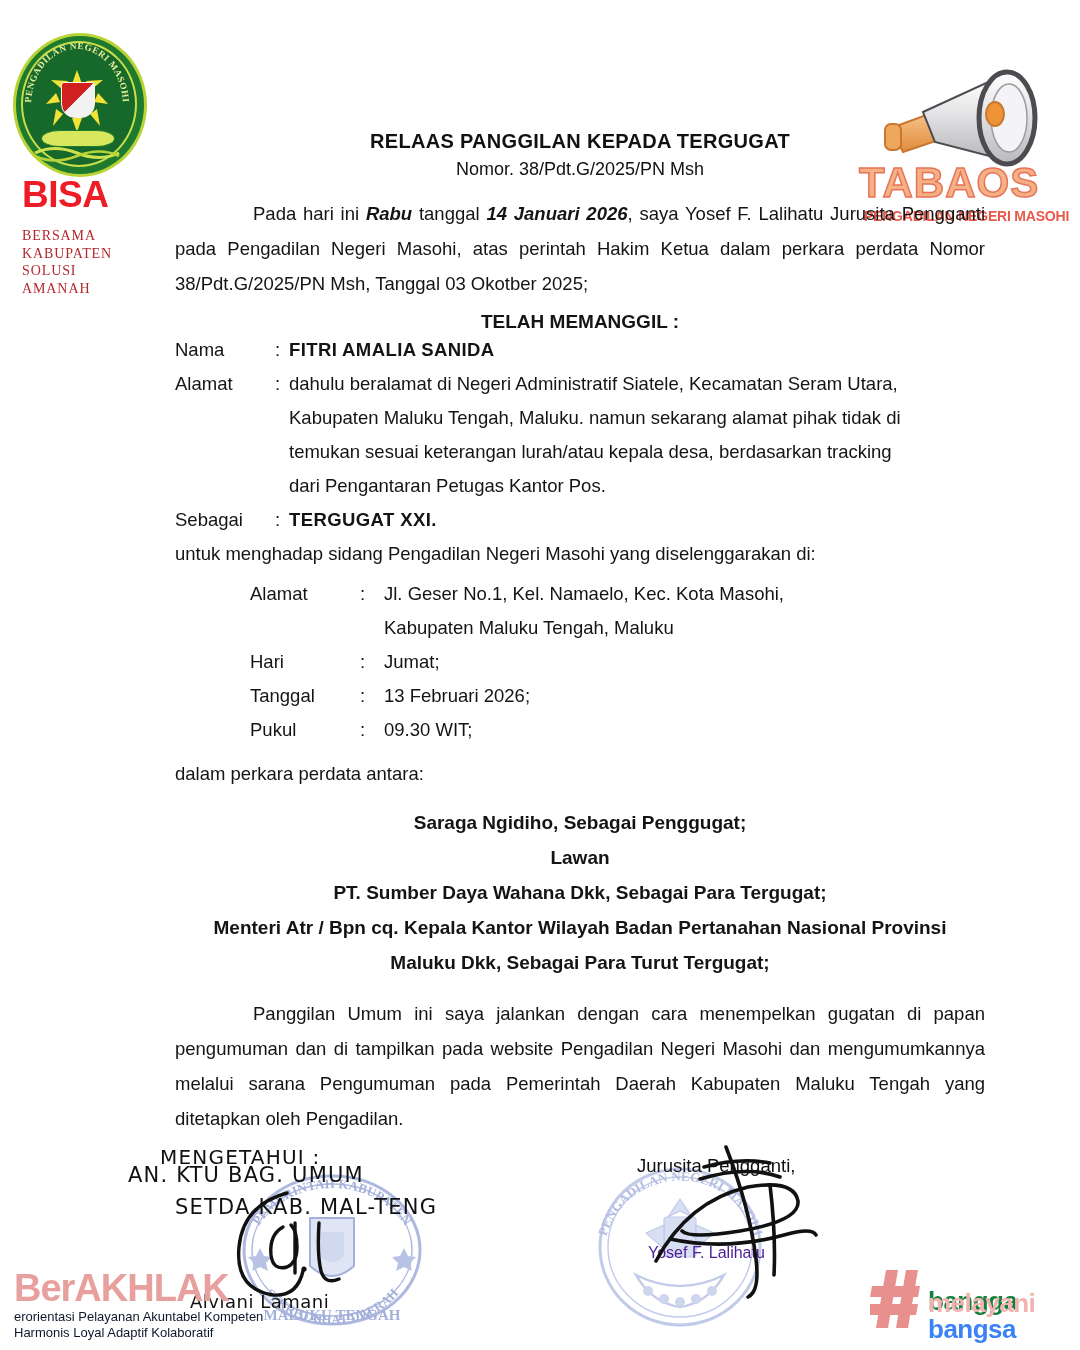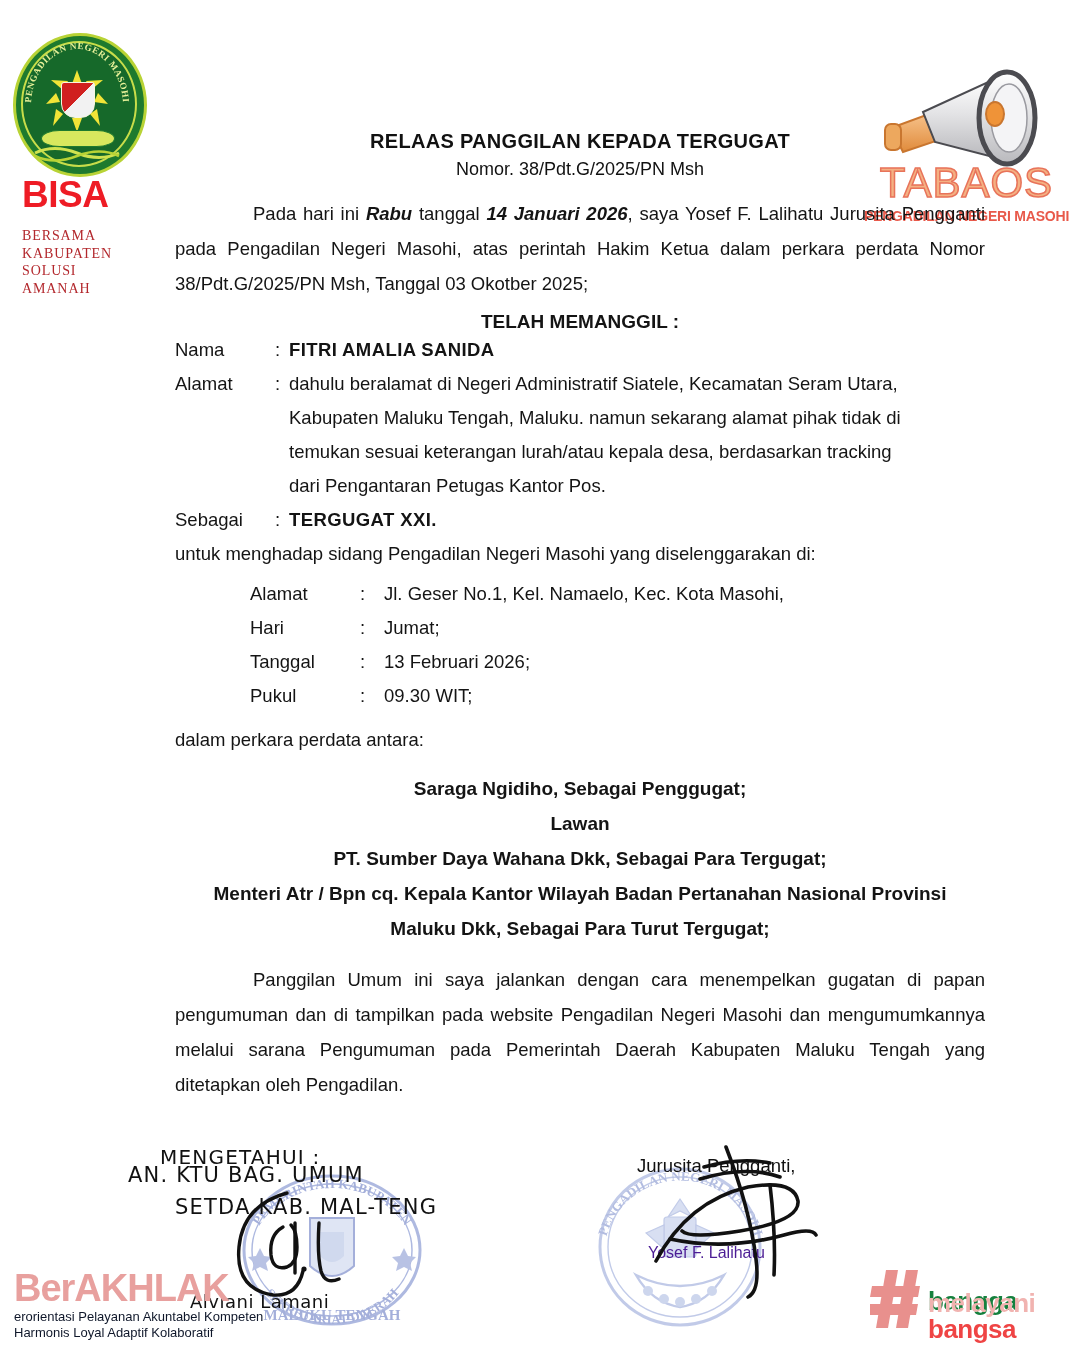--- a/index.html
+++ b/index.html
@@ -66,23 +66,23 @@
     font-family:"Liberation Serif", serif;
     font-size:14px;line-height:17.5px;
     color:#b3282d;letter-spacing:0.9px;
     margin-top:13px;
   }
 
   
   #tabaos-logo{position:absolute;right:6px;top:62px;width:215px;height:165px;}
   #tabaos-logo .mega{position:absolute;left:18px;top:0;width:190px;height:110px;}
   #tabaos-logo .tabaos-word{
-    position:absolute;left:0;top:98px;width:215px;text-align:center;
+    position:absolute;left:0;top:98px;width:215px;text-align:left;
     font-family:"Liberation Sans", sans-serif;
-    font-weight:normal;font-size:42px;line-height:46px;
+    font-weight:bold;font-size:42px;line-height:46px;
     color:#f4b183;
     -webkit-text-stroke:1.5px #e8735a;
     letter-spacing:1px;
   }
   #tabaos-logo .tabaos-sub{
     position:absolute;left:0;top:146px;width:215px;text-align:center;
     font-family:"Liberation Sans", sans-serif;
     font-weight:bold;font-size:14px;letter-spacing:-0.2px;
     color:#e8594a;
   }
@@ -168,21 +168,21 @@
   }
   #berakhlak .ba-sub{
     font-size:13px;line-height:16px;color:#0f172a;margin-top:1px;
   }
 
   #bangga{position:absolute;right:10px;top:1258px;width:200px;height:90px;}
   #bangga .hash{position:absolute;left:0;top:10px;width:52px;height:62px;}
   #bangga .bl{position:absolute;left:58px;font-weight:bold;font-size:26px;line-height:27px;letter-spacing:-0.5px;}
   #bangga .l1{top:6px;color:#15803d;margin-top:24px;}
   #bangga .l2{top:32px;color:#f1b3b0;}
-  #bangga .l3{top:58px;color:#ef4444;}
+  #bangga .l3{top:58px;color:#3b82f6;}
 </style>
 </head>
 <body>
 
 <div class="page">
 
   <div id="court-logo">
     <div class="oval-outer"></div>
     <div class="oval-inner"></div>
     <svg class="ring-text" viewBox="0 0 112 122">
@@ -281,20 +281,21 @@
     </div>
 
     <div class="line">untuk menghadap sidang Pengadilan Negeri  Masohi yang diselenggarakan di:</div>
 
     <div class="venue">
       <div class="kv">
         <div class="k">Alamat</div>
         <div class="c">:</div>
         <div class="v">Jl. Geser No.1, Kel. Namaelo, Kec. Kota Masohi,</div>
       </div>
+      <div class="kv-cont">Kabupaten Maluku Tengah, Maluku</div>
 
       <div class="kv">
         <div class="k">Hari</div>
         <div class="c">:</div>
         <div class="v">Jumat;</div>
       </div>
       <div class="kv">
         <div class="k">Tanggal</div>
         <div class="c">:</div>
         <div class="v">13 Februari  2026;</div>

